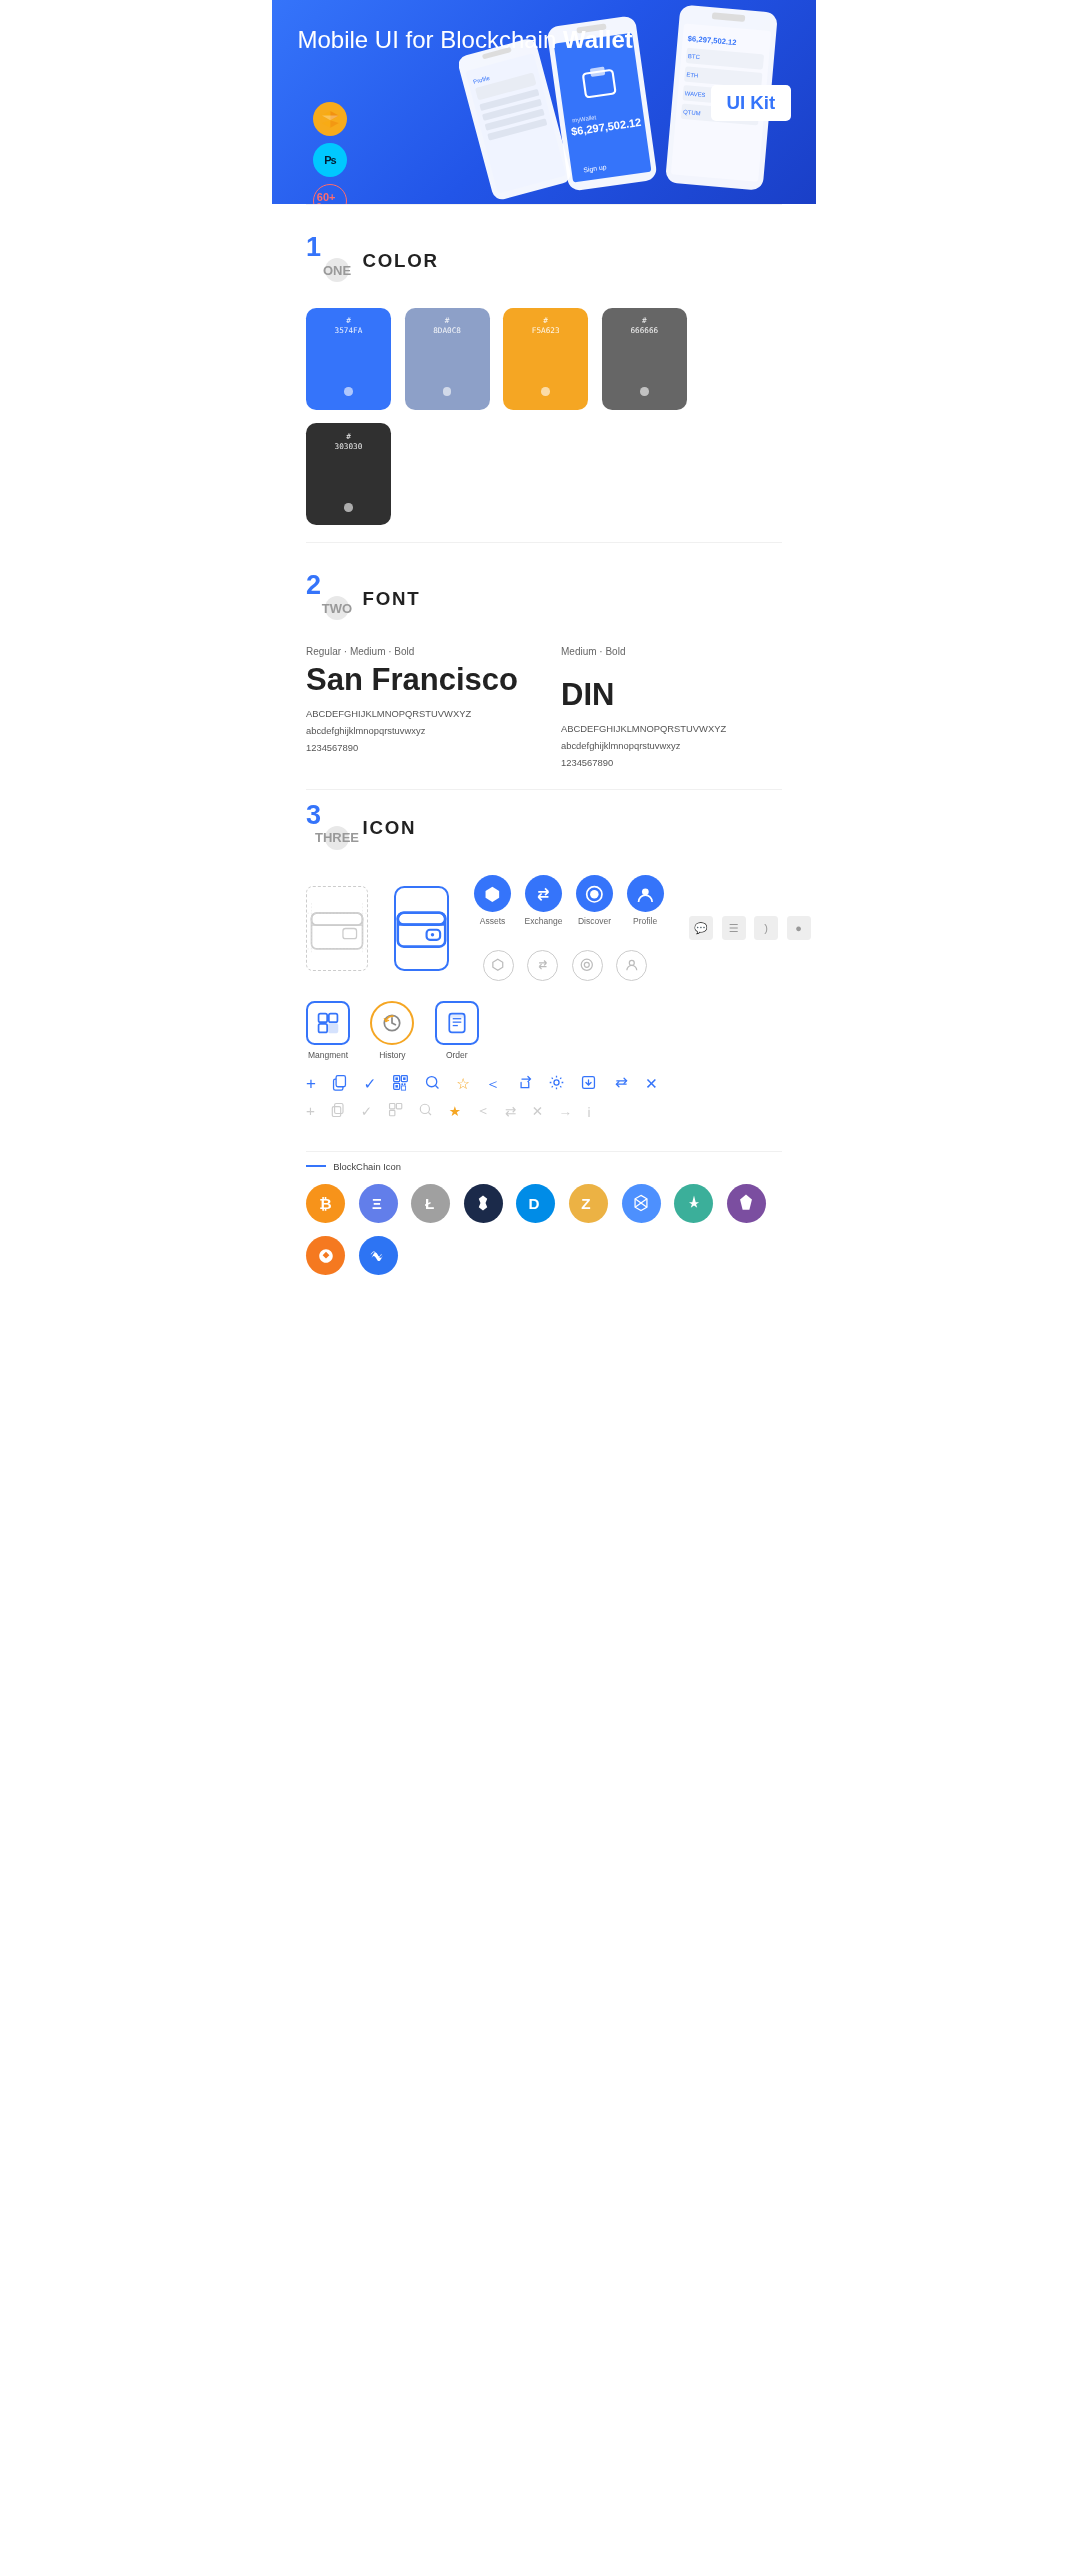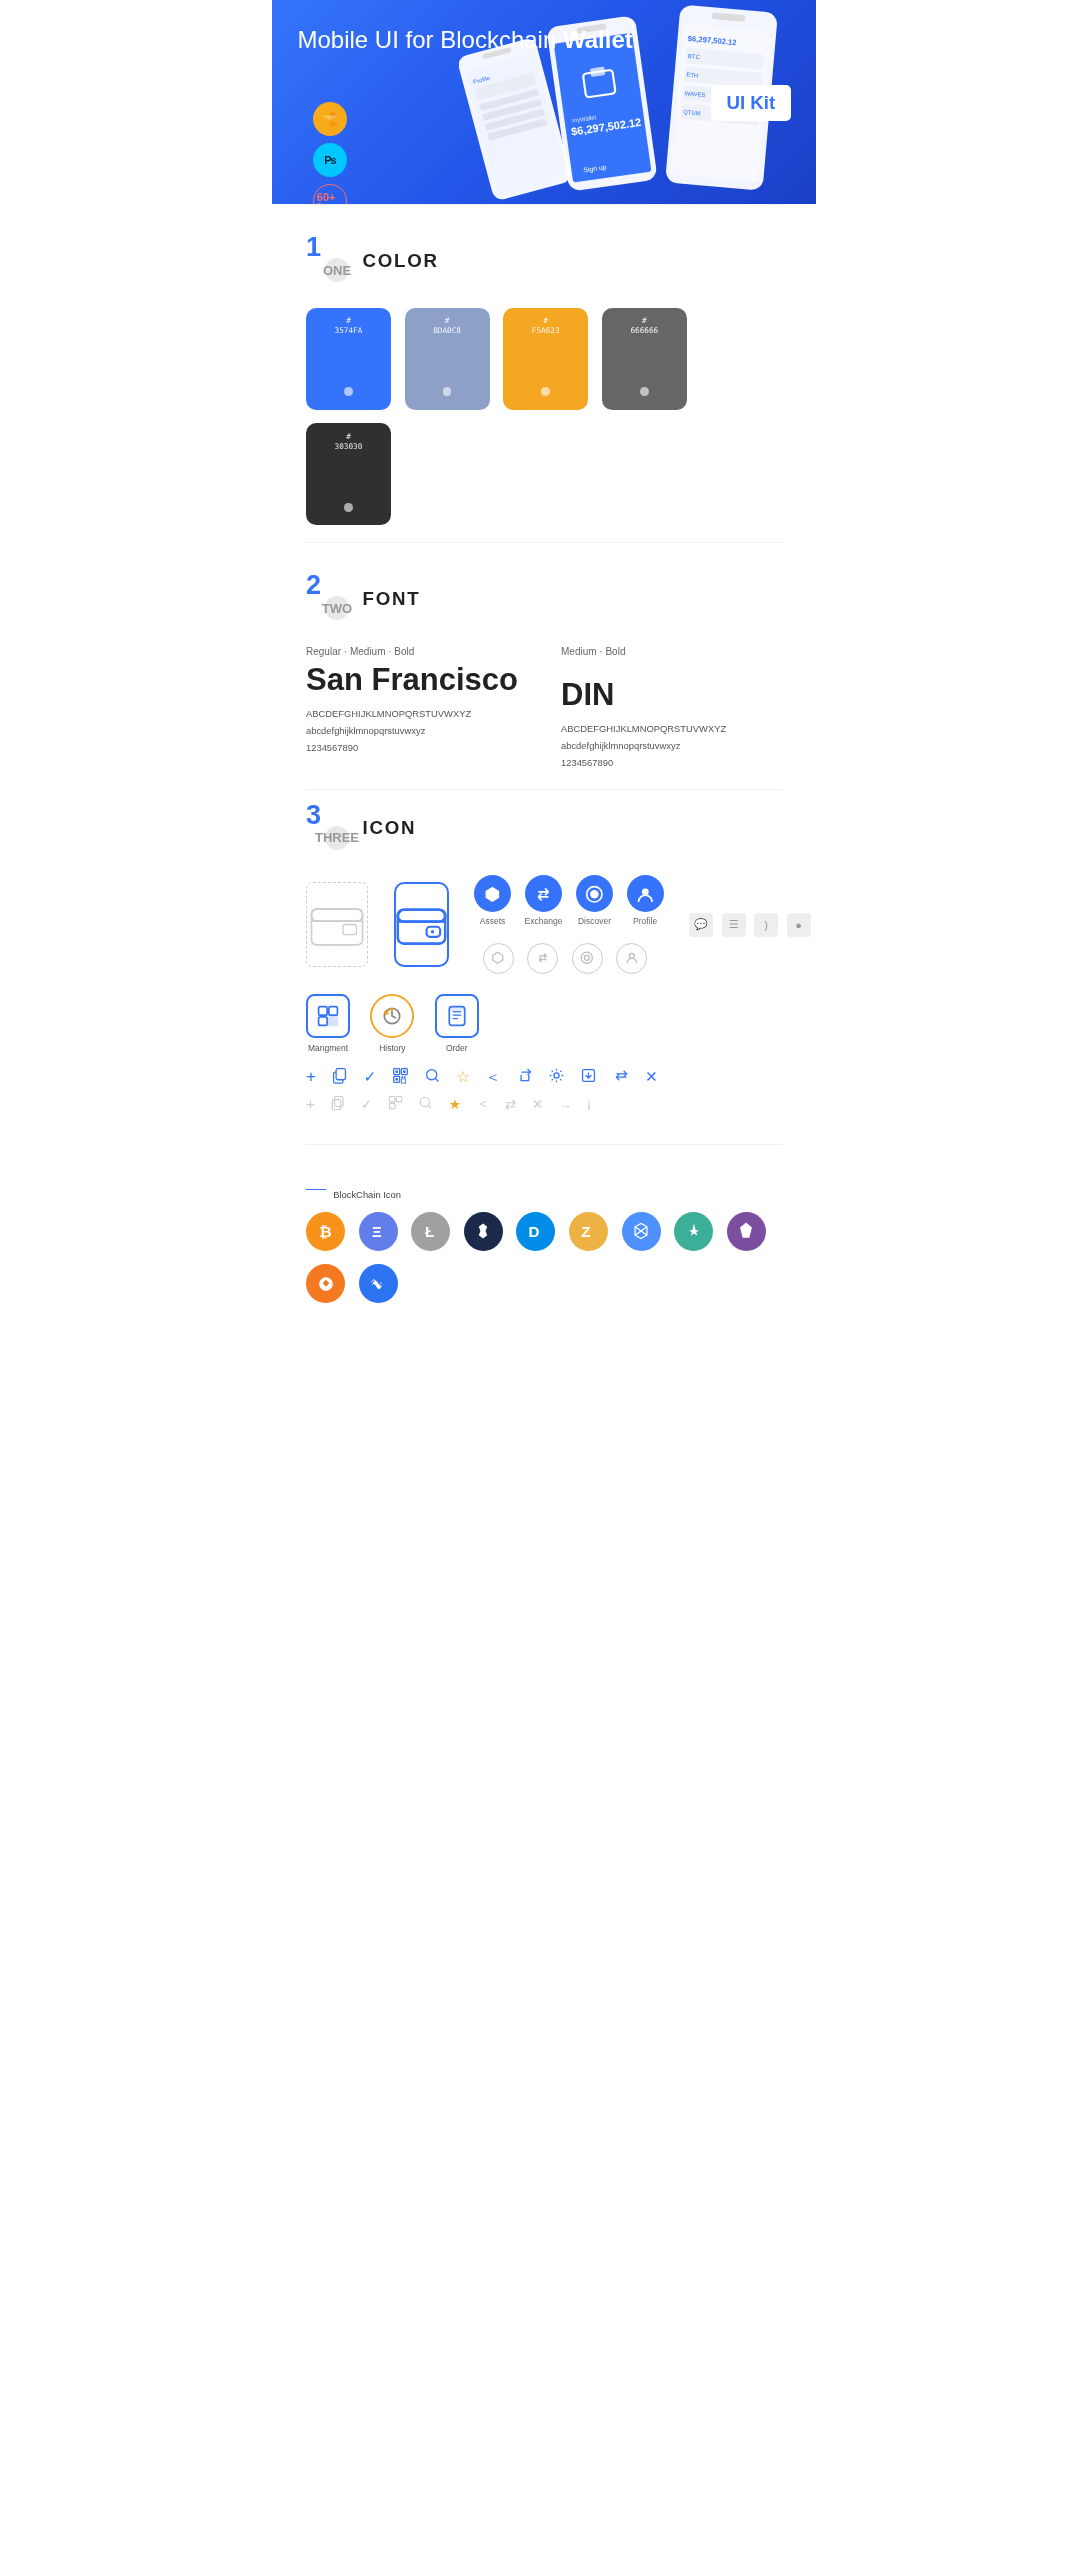--- a/index.html
+++ b/index.html
@@ -183,21 +183,21 @@
     .app-icons-row { display: flex; gap: 20.4px; align-items: flex-end; margin: 13.6px 0; }
     .app-icon-item { display: flex; flex-direction: column; align-items: center; gap: 5.1px; }
     .app-icon-item span { font-size: 8.5px; color: #555; }
 
     
     .small-icons-row { display: flex; gap: 15.3px; align-items: center; flex-wrap: wrap; margin: 12px 0; color: #555; font-size: 15.3px; }
     .small-icons-row-gray { display: flex; gap: 15.3px; align-items: center; flex-wrap: wrap; margin: 5.1px 0; color: #ccc; font-size: 13.6px; }
 
     
     .blockchain-section { padding: 8.5px 34px 34px 34px; }
-    .blockchain-label { display: flex; align-items: flex-start; gap: 6.8px; margin-bottom: 12px; font-size: 9.4px; color: #444; margin-top: 35px; }
+    .blockchain-label { display: flex; align-items: center; gap: 6.8px; margin-bottom: 12px; font-size: 9.4px; color: #444; }
     .blockchain-label-line { width: 20.4px; height: 1.7px; background: #3574FA; }
     .crypto-icons { display: flex; gap: 13.6px; flex-wrap: wrap; }
     .crypto-icon {
       width: 39px;
       height: 39px;
       border-radius: 50%;
       display: flex;
       align-items: center;
       justify-content: center;
       font-weight: 700;
@@ -389,21 +389,21 @@
       <svg width="51" height="44" viewBox="0 0 60 52" fill="none" xmlns="http://www.w3.org/2000/svg">
         <rect x="2" y="8" width="56" height="40" rx="7" fill="none" stroke="#3574FA" stroke-width="3"></rect>
         <rect x="2" y="8" width="56" height="14" rx="7" fill="none" stroke="#3574FA" stroke-width="3"></rect>
         <line x1="2" y1="22" x2="58" y2="22" stroke="#3574FA" stroke-width="2.5"></line>
         <rect x="36" y="28" width="16" height="12" rx="4" fill="none" stroke="#3574FA" stroke-width="2.5"></rect>
         <circle cx="43" cy="34" r="2" fill="#3574FA"></circle>
       </svg>
     </div>
 
     <div>
-      <div style="display:flex; gap:13.6px; margin-bottom:17px;">
+      <div style="display:flex; gap:13.6px; margin-bottom:24px;">
         <div class="icon-item">
           <div class="icon-circle" style="background:#3574FA;">
             <svg width="18.7" height="18.7" viewBox="0 0 22 22" fill="white">
                 <path d="M11 2L19 7V15L11 20L3 15V7L11 2Z"></path>
               </svg>
           </div>
           <span>Assets</span>
         </div>
         <div class="icon-item">
           <div class="icon-circle" style="background:#3574FA;">

